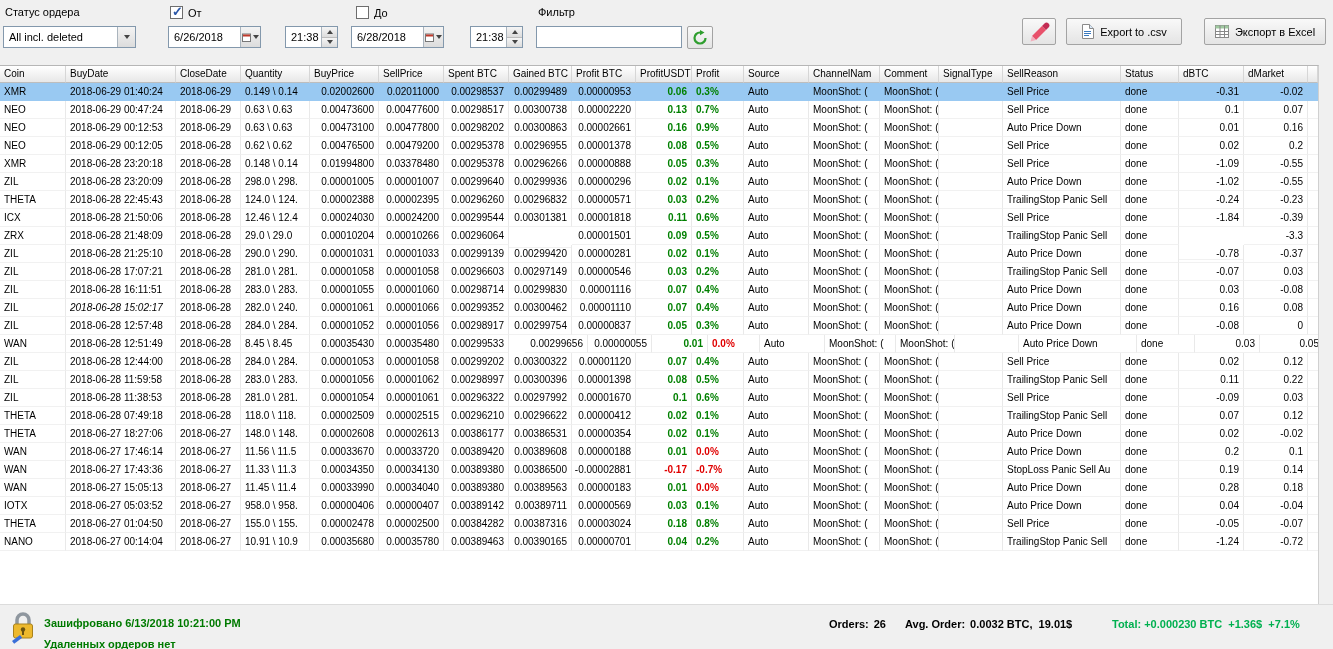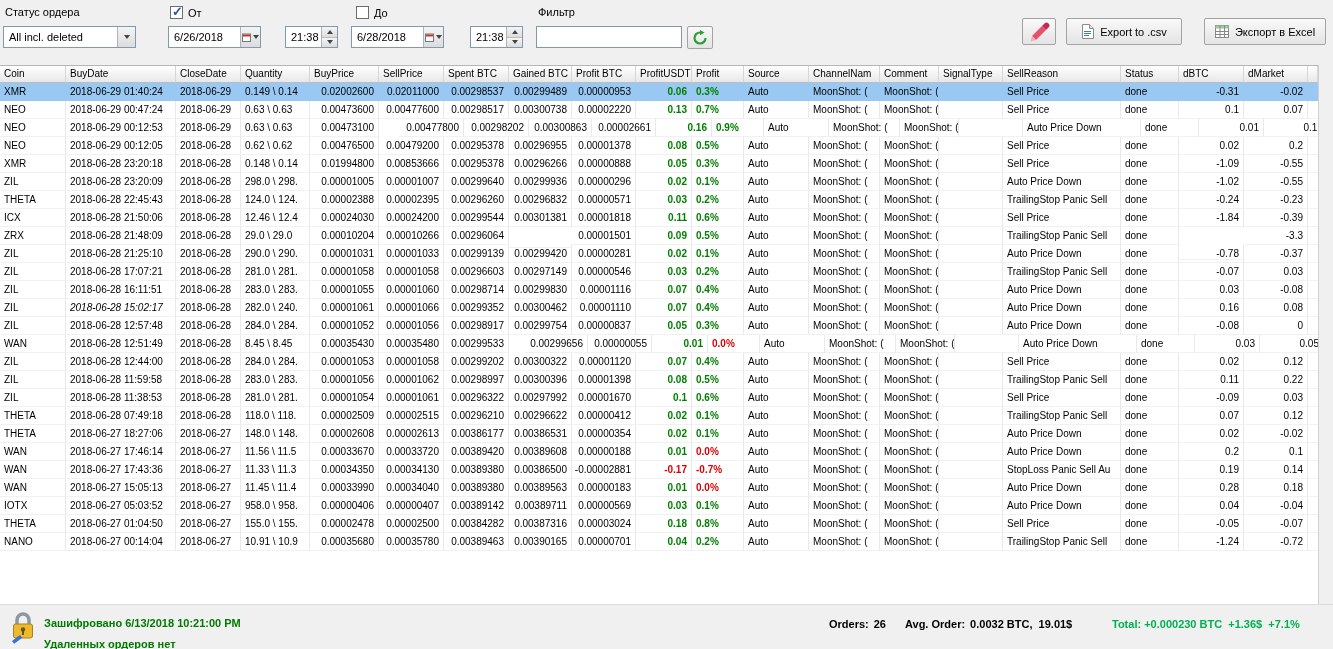--- a/index.html
+++ b/index.html
@@ -220,21 +220,21 @@
         <div class="cell ar" style="width: 65px;">0.1</div>
         <div class="cell ar" style="width: 64px;">0.07</div>
         <div class="cell fill"></div>
       </div>
       <div class="grow">
         <div class="cell al" style="width: 66px;">NEO</div>
         <div class="cell al" style="width: 110px;">2018-06-29 00:12:53</div>
         <div class="cell al" style="width: 65px;">2018-06-29</div>
         <div class="cell al" style="width: 69px;">0.63 \ 0.63</div>
         <div class="cell ar" style="width: 69px;">0.00473100</div>
-        <div class="cell ar" style="width: 65px; margin-left: 20px;">0.00477800</div>
+        <div class="cell ar" style="width: 65px;">0.00477800</div>
         <div class="cell ar" style="width: 65px;">0.00298202</div>
         <div class="cell ar" style="width: 63px;">0.00300863</div>
         <div class="cell ar" style="width: 64px;">0.00002661</div>
         <div class="cell ar pf pos" style="width: 56px;">0.16</div>
         <div class="cell al pf pos" style="width: 52px;">0.9%</div>
         <div class="cell al" style="width: 65px;">Auto</div>
         <div class="cell al" style="width: 71px;">MoonShot: (</div>
         <div class="cell al" style="width: 59px;">MoonShot: (</div>
         <div class="cell al" style="width: 64px;"></div>
         <div class="cell al" style="width: 118px;">Auto Price Down</div>
@@ -264,21 +264,21 @@
         <div class="cell ar" style="width: 65px;">0.02</div>
         <div class="cell ar" style="width: 64px;">0.2</div>
         <div class="cell fill"></div>
       </div>
       <div class="grow">
         <div class="cell al" style="width: 66px;">XMR</div>
         <div class="cell al" style="width: 110px;">2018-06-28 23:20:18</div>
         <div class="cell al" style="width: 65px;">2018-06-28</div>
         <div class="cell al" style="width: 69px;">0.148 \ 0.14</div>
         <div class="cell ar" style="width: 69px;">0.01994800</div>
-        <div class="cell ar" style="width: 65px;">0.00853666</div>
+        <div class="cell ar" style="width: 65px;">0.03378480</div>
         <div class="cell ar" style="width: 65px;">0.00295378</div>
         <div class="cell ar" style="width: 63px;">0.00296266</div>
         <div class="cell ar" style="width: 64px;">0.00000888</div>
         <div class="cell ar pf pos" style="width: 56px;">0.05</div>
         <div class="cell al pf pos" style="width: 52px;">0.3%</div>
         <div class="cell al" style="width: 65px;">Auto</div>
         <div class="cell al" style="width: 71px;">MoonShot: (</div>
         <div class="cell al" style="width: 59px;">MoonShot: (</div>
         <div class="cell al" style="width: 64px;"></div>
         <div class="cell al" style="width: 118px;">Sell Price</div>

